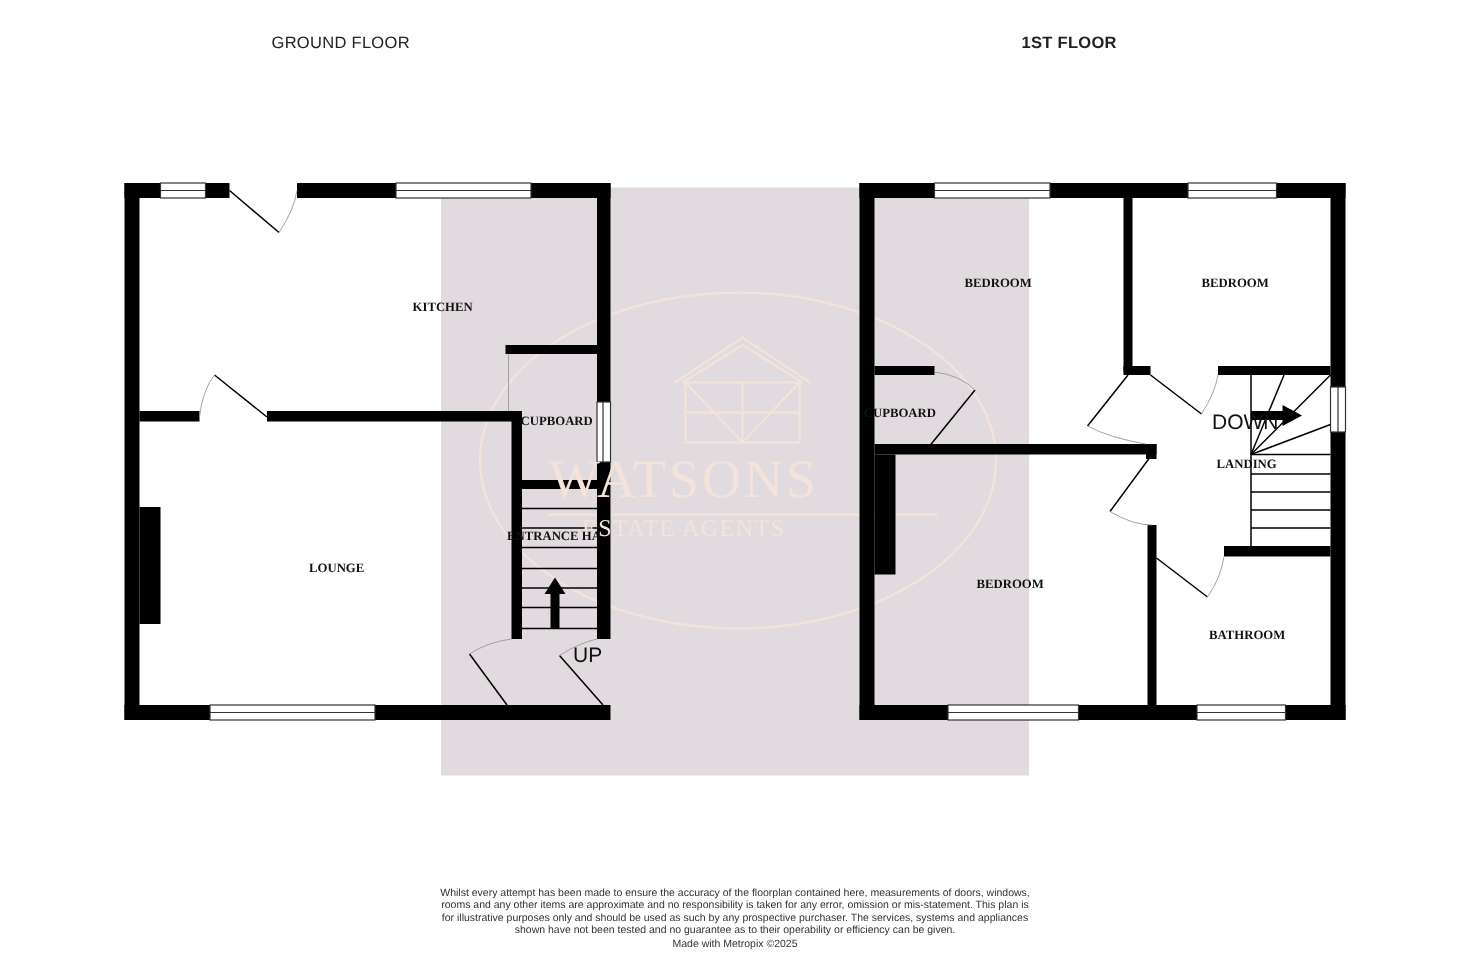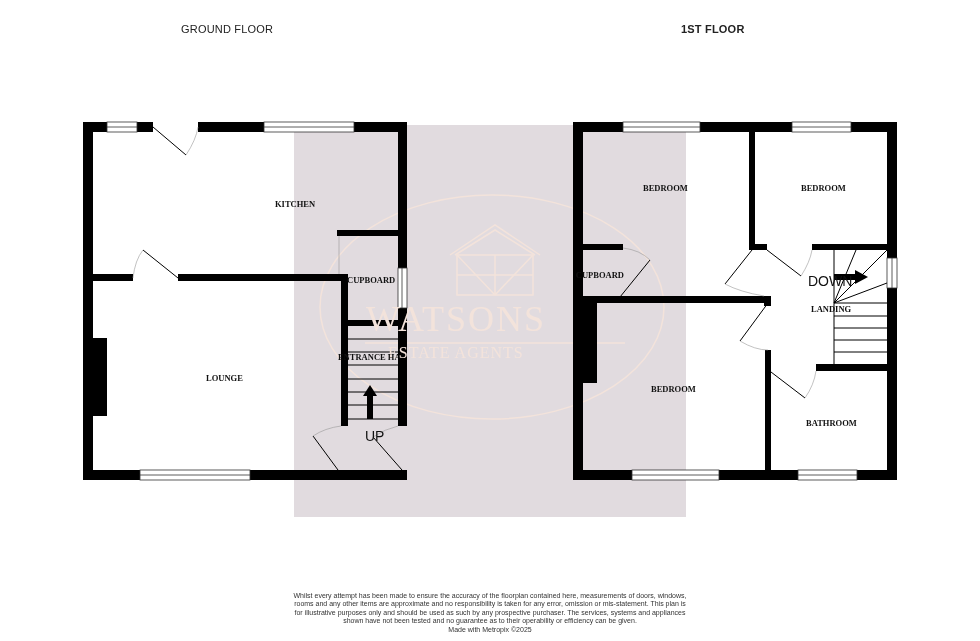--- a/index.html
+++ b/index.html
@@ -160,21 +160,21 @@
   </g>
 </svg>
 
 <div class="wm-text" style="left:366px; top:298px; font-size:36px; letter-spacing:2px;">WATSONS</div>
 <div class="wm-text" style="left:388px; top:344px; font-size:16px; letter-spacing:1px;">ESTATE AGENTS</div>
 
 <div class="room-label" style="left:227px; top:199px;padding-left:48px;">KITCHEN</div>
 <div class="room-label" style="left:206px; top:373px;">LOUNGE</div>
 <div class="room-label" style="left:347px; top:275px;">CUPBOARD</div>
 <div class="room-label" style="left:338px; top:352px; width:60px; overflow:hidden;">ENTRANCE HALL</div>
-<div class="small-label" style="left:365px; top:428px;">UP</div>
+<div class="small-label" style="left:382px; top:428px;">UP</div>
 
 <div class="room-label" style="left:643px; top:183px;">BEDROOM</div>
 <div class="room-label" style="left:801px; top:183px;">BEDROOM</div>
 <div class="room-label" style="left:576px; top:270px; width:48px; overflow:hidden; direction:rtl;">CUPBOARD</div>
 <div class="room-label" style="left:651px; top:384px;">BEDROOM</div>
 <div class="room-label" style="left:811px; top:304px;">LANDING</div>
 <div class="room-label" style="left:806px; top:418px;">BATHROOM</div>
 <div class="small-label" style="left:808px; top:273px;">DOWN</div>
 
 <div class="disclaimer">

